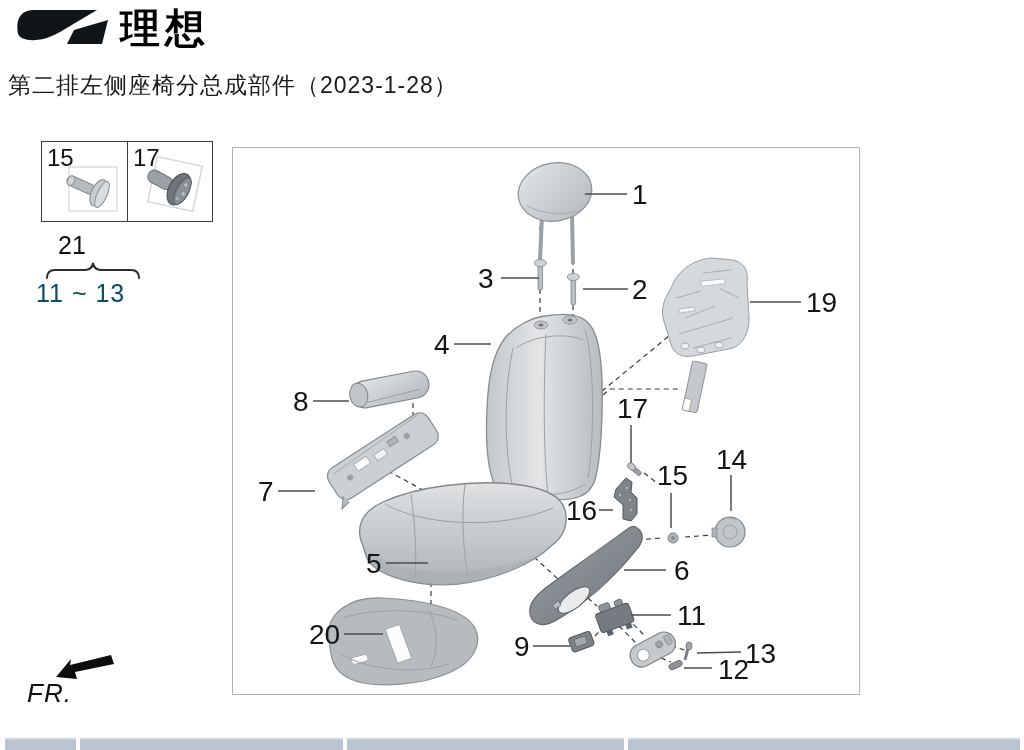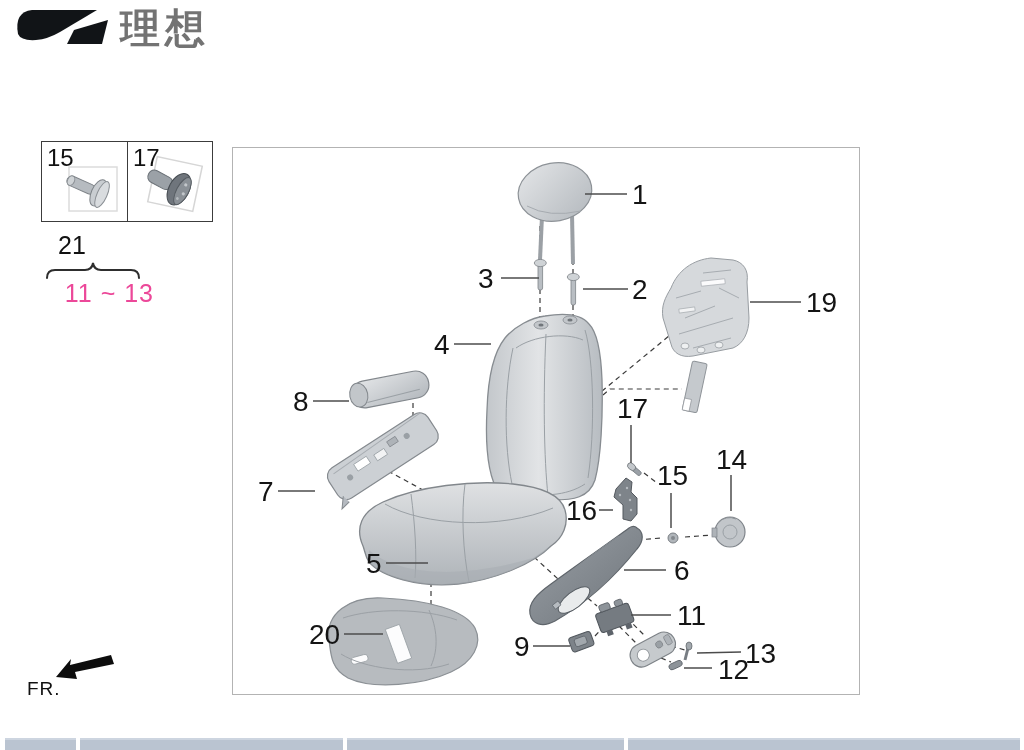--- a/index.html
+++ b/index.html
@@ -3,43 +3,43 @@
 <meta charset="utf-8">
 <style>
   * { margin:0; padding:0; box-sizing:border-box; }
   html,body { background:#ffffff; }
   body { font-family:"Liberation Sans","DejaVu Sans",sans-serif; }
   #stage { position:relative; width:1024px; height:750px; background:#fff; overflow:hidden; }
 
   
   .logo-row { position:absolute; left:12px; top:2px; height:52px; display:flex; align-items:center; }
   .logo-mark { width:100px; height:44px; }
-  .logo-text { font-size:40px; font-weight:700; color:#737373; letter-spacing:5px; margin-left:8px; line-height:48px; }
+  .logo-text { font-size:40px; font-weight:700; color:#000000; letter-spacing:5px; margin-left:8px; line-height:48px; }
   .page-title { position:absolute; left:8px; top:70px; font-size:23px; color:#1a1a1a; letter-spacing:1px; }
 
   
   .legend-box { position:absolute; left:41px; top:141px; width:172px; height:81px; border:1.5px solid #3c3c3c; display:flex; }
   .legend-cell { position:relative; width:50%; height:100%; }
   .legend-cell + .legend-cell { border-left:1.5px solid #3c3c3c; }
   .legend-num { position:absolute; left:5px; top:2px; font-size:24px; color:#111; }
   .legend-art { position:absolute; right:2px; bottom:2px; }
 
   
   .group-num { position:absolute; left:58px; top:231px; width:74px; text-align:left; font-size:25px; color:#111; }
   .brace-svg { position:absolute; left:45px; top:262px; }
-  .group-range { position:absolute; left:36px; top:279px; width:118px; text-align:right; font-size:25px; color:#ec4899; letter-spacing:1px; }
+  .group-range { position:absolute; left:36px; top:279px; width:118px; text-align:left; font-size:25px; color:#0c4a6e; letter-spacing:1px; }
 
   
   .diagram-box { position:absolute; left:232px; top:147px; width:628px; height:548px; border:1px solid #b3b3b3; background:#fff; }
   .diagram-box svg { display:block; }
   svg text.callout { font-family:"Liberation Sans","DejaVu Sans",sans-serif; font-size:28px; fill:#141414; }
 
   
   .fr-arrow { position:absolute; left:55px; top:653px; }
-  .fr-label { position:absolute; left:27px; top:678px; font-size:19px; color:#111; letter-spacing:1px; }
+  .fr-label { position:absolute; left:27px; top:678px; font-size:26px; color:#111; letter-spacing:1px;font-style:italic; }
 
   
   .footer-table { position:absolute; left:0; top:738px; width:1024px; height:12px; }
   .footer-cell { position:absolute; top:0; height:12px; background:#bac4d1; border-top:2px solid #cdd5e0; }
   .fc1 { left:5px;   width:71px; }
   .fc2 { left:80px;  width:263px; }
   .fc3 { left:347px; width:277px; }
   .fc4 { left:628px; width:392px; }
 </style>
 </head>
@@ -47,20 +47,21 @@
 
 <div id="stage">
 
   <div class="logo-row">
     <svg class="logo-mark" viewBox="0 0 100 44">
       <path d="M6,28 Q2,6 20,4 L85,4 L48,26 Q36,33 24,34 Q9,35 6,28 Z" fill="#111417"></path>
       <polygon points="62,24 96,14 90,38 55,38" fill="#111417"></polygon>
     </svg>
     <div class="logo-text">理想</div>
   </div>
+  <div class="page-title">第二排左侧座椅分总成部件（2023-1-28）</div>
 
   <div class="legend-box">
     <div class="legend-cell">
       <div class="legend-num">15</div>
       <svg class="legend-art" width="66" height="62" viewBox="0 0 66 62">
         <rect x="10" y="10" width="48" height="44" fill="none" stroke="#dcdcdc" stroke-width="1.5"></rect>
         <g transform="rotate(24 33 33)">
           <rect x="6" y="28" width="30" height="10" rx="5" fill="#b6bbc0" stroke="#7e8388" stroke-width="1"></rect>
           <ellipse cx="40" cy="33" rx="7" ry="14" fill="#c9cdd1" stroke="#7e8388" stroke-width="1"></ellipse>
           <ellipse cx="44" cy="33" rx="5" ry="14" fill="#d9dcdf" stroke="#8b9095" stroke-width="1"></ellipse>

